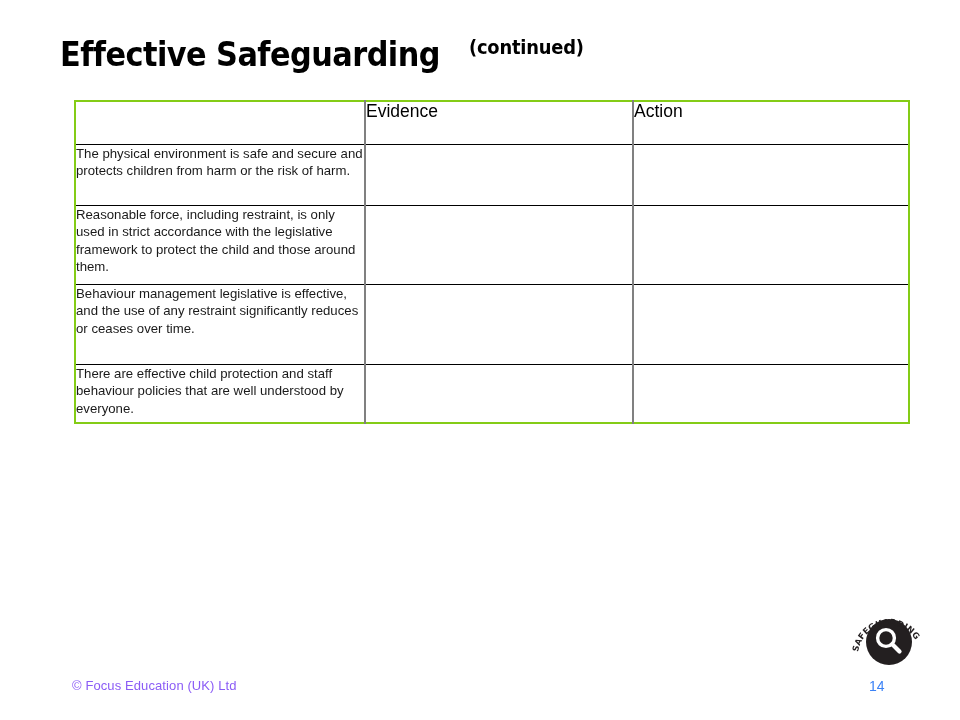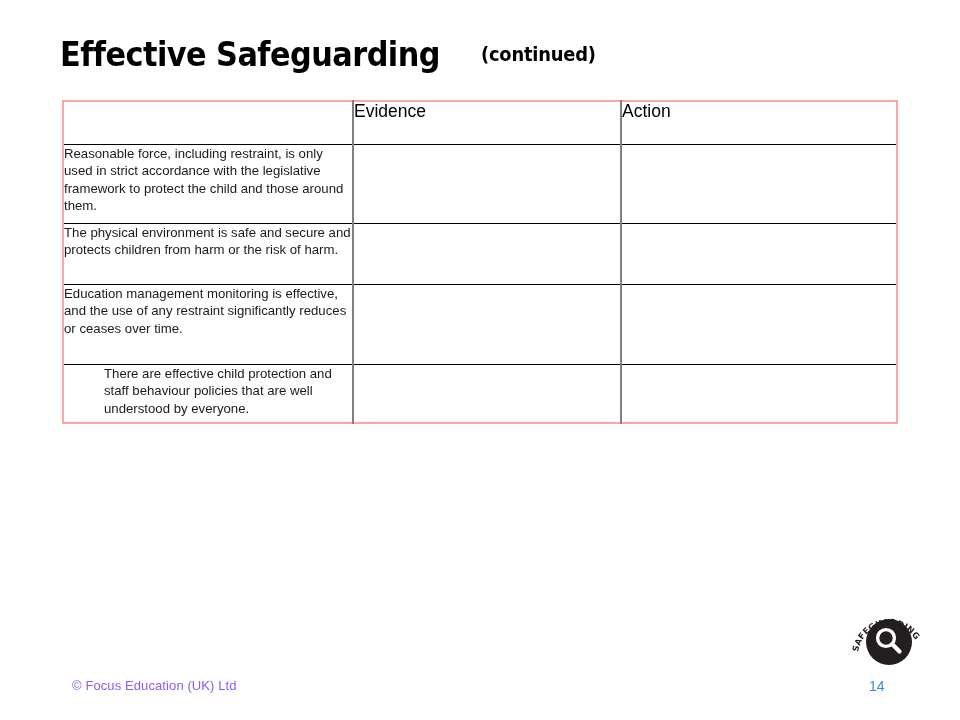--- a/index.html
+++ b/index.html
@@ -16,22 +16,22 @@
     -webkit-font-smoothing: antialiased;
   }
 
   
   .slide-title {
     position: absolute;
     left: 60px;
     top: 38px;
     white-space: nowrap;
     display: flex;
-    align-items: center;
-    gap: 22px;
+    align-items: flex-start;
+    gap: 10px;
   }
   .slide-title .main {
     font-family: "DejaVu Sans", sans-serif;
     font-size: 33px;
     font-weight: bold;
     color: #000000;
     letter-spacing: -0.6px;
     line-height: 1;
     transform: scaleX(0.92);
     transform-origin: left bottom;
@@ -44,26 +44,26 @@
     line-height: 1;
     letter-spacing: -0.2px;
     transform: scaleX(0.94);
     transform-origin: left bottom;
     margin-left: -14px;
   }
 
   
   .eval-table {
     position: absolute;
-    left: 62px;
+    left: 74px;
     top: 100px;
     width: 834px;
     border-collapse: collapse;
     table-layout: fixed;
-    border: 2px solid #fca5a5;
+    border: 2px solid #84cc16;
   }
   .eval-table col.c-statement { width: 290px; }
   .eval-table col.c-evidence  { width: 268px; }
   .eval-table col.c-action    { width: 276px; }
 
   .eval-table td {
     border-right: 2px solid #808080;
     border-bottom: 1.5px solid #000000;
     vertical-align: top;
     padding: 0;
@@ -93,21 +93,21 @@
     font-family: "Liberation Sans", sans-serif;
   }
   .body-row .fill-cell { padding: 0; }
 
   
   .row-h1 td { height: 60px; }
   .row-h2 td { height: 78px; }
   .row-h3 td { height: 80px; }
   .row-h4 td { height: 79px; }
   .row-h5 td { height: 82px; }
-  .row-h6 td { height: 57px; padding-left: 40px; }
+  .row-h6 td { height: 57px; }
 
   
   .footer-copyright {
     position: absolute;
     left: 72px;
     top: 678px;
     font-size: 13px;
     color: #8b5cf6;
     font-family: "Liberation Sans", sans-serif;
     letter-spacing: 0.1px;
@@ -145,35 +145,35 @@
     <col class="c-evidence">
     <col class="c-action">
   </colgroup>
   <tbody>
     <tr>
       <td class="hdr-cell hdr-blank"></td>
       <td class="hdr-cell">Evidence</td>
       <td class="hdr-cell">Action</td>
     </tr>
 
+    <tr class="body-row row-h1">
+      <td class="stmt-cell">The physical environment is safe and secure and protects children from harm or the risk of harm.</td>
+      <td class="fill-cell"></td>
+      <td class="fill-cell"></td>
+    </tr>
+
     <tr class="body-row row-h2">
       <td class="stmt-cell">Reasonable force, including restraint, is only used in strict accordance with the legislative framework to protect the child and those around them.</td>
       <td class="fill-cell"></td>
       <td class="fill-cell"></td>
     </tr>
 
-    <tr class="body-row row-h1">
-      <td class="stmt-cell">The physical environment is safe and secure and protects children from harm or the risk of harm.</td>
-      <td class="fill-cell"></td>
-      <td class="fill-cell"></td>
-    </tr>
-
 
     <tr class="body-row row-h4">
-      <td class="stmt-cell">Education management monitoring is effective, and the use of any restraint significantly reduces or ceases over time.</td>
+      <td class="stmt-cell">Behaviour management legislative is effective, and the use of any restraint significantly reduces or ceases over time.</td>
       <td class="fill-cell"></td>
       <td class="fill-cell"></td>
     </tr>
 
 
     <tr class="body-row row-h6">
       <td class="stmt-cell">There are effective child protection and staff behaviour policies that are well understood by everyone.</td>
       <td class="fill-cell"></td>
       <td class="fill-cell"></td>
     </tr>

